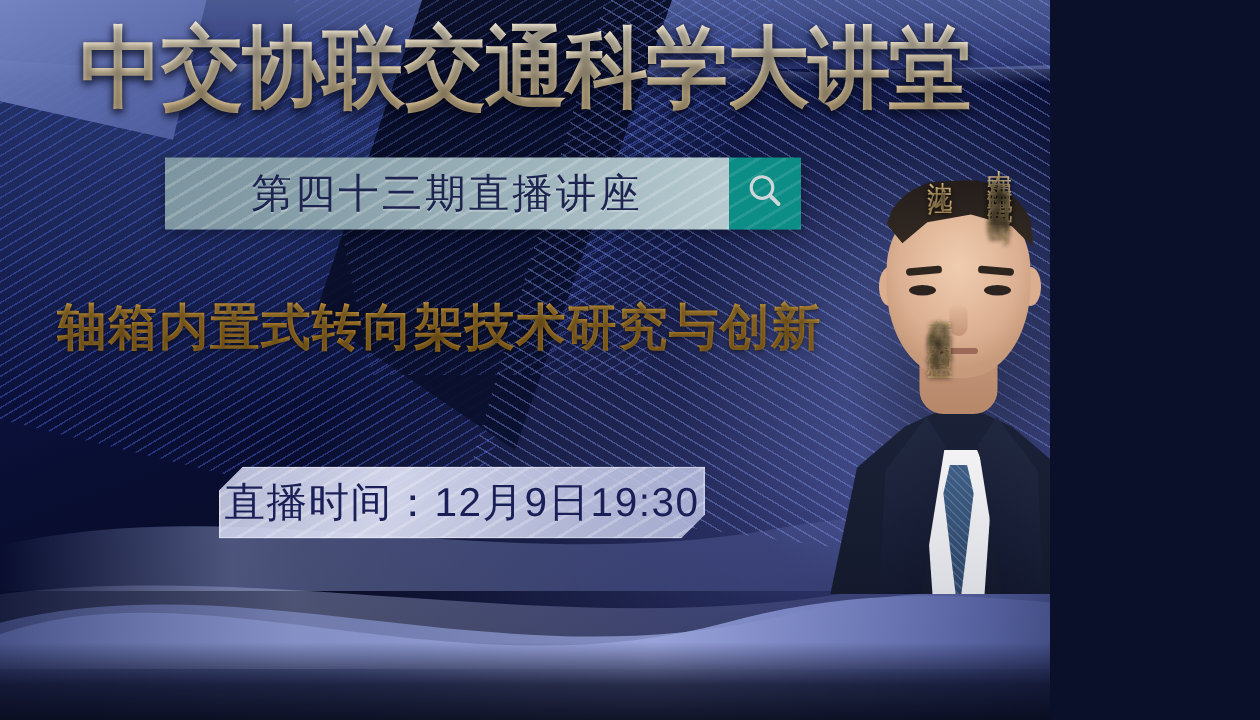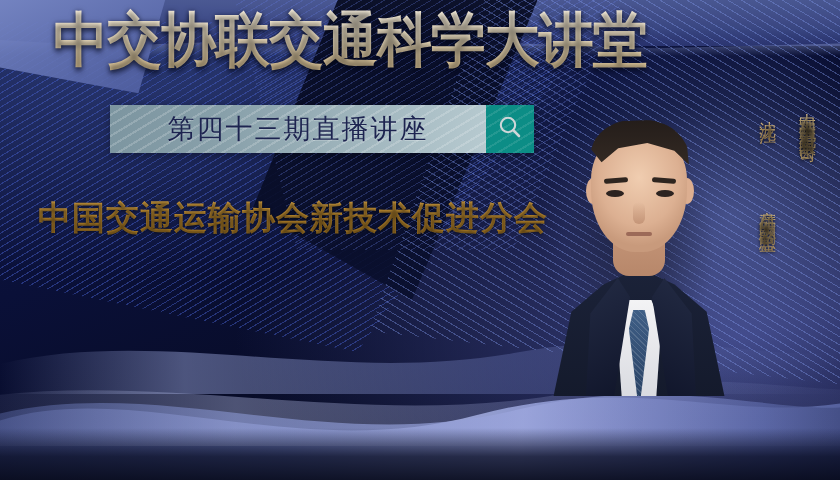--- a/index.html
+++ b/index.html
@@ -1,22 +1,22 @@
 <!DOCTYPE html>
 <html><head>
 <meta charset="utf-8">
 <style>
   html,body{margin:0;padding:0;background:#0a0f2a;}
   *{box-sizing:border-box;}
 
   #poster{
     position:relative;
-    width:840px;height:480px;
+    width:700px;height:480px;
     overflow:hidden;
-    font-family:Liberation Mono, monospace;
+    font-family:Liberation Sans, sans-serif;
     background:#070c22;
   }
 
   
   .bg-base{
     position:absolute;inset:0;
     background:
       radial-gradient(120% 90% at 18% 8%, #2b3a73 0%, rgba(43,58,115,0) 55%),
       radial-gradient(100% 80% at 88% 70%, #39407e 0%, rgba(57,64,126,0) 60%),
       linear-gradient(160deg,#11184a 0%,#0a1038 38%,#070b24 68%,#05081c 100%);
@@ -319,22 +319,25 @@
     <div class="sub-search">
       <span>
         <svg width="26" height="26" viewBox="0 0 26 26" fill="none">
           <circle cx="11" cy="11" r="7.2" stroke="#cfd6d8" stroke-width="2.1"></circle>
           <line x1="16.2" y1="16.2" x2="22" y2="22" stroke="#cfd6d8" stroke-width="2.6" stroke-linecap="round"></line>
         </svg>
       </span>
     </div>
   </div>
 
-  <div class="topic">中国交通运输协会新技术促进分会</div>
-
+  <div class="topic">轴箱内置式转向架技术研究与创新</div>
+
+  <div class="time-pill">
+    <span class="time-text">直播时间：12月9日19:30</span>
+  </div>
 
   <div class="portrait">
     <div class="p-shadow"></div>
     <div class="p-suit"></div>
     <div class="p-neck"></div>
     <div class="p-shirt"></div>
     <div class="p-tie"></div>
     <div class="p-lapelL"></div>
     <div class="p-lapelR"></div>
     <div class="p-earL"></div>

